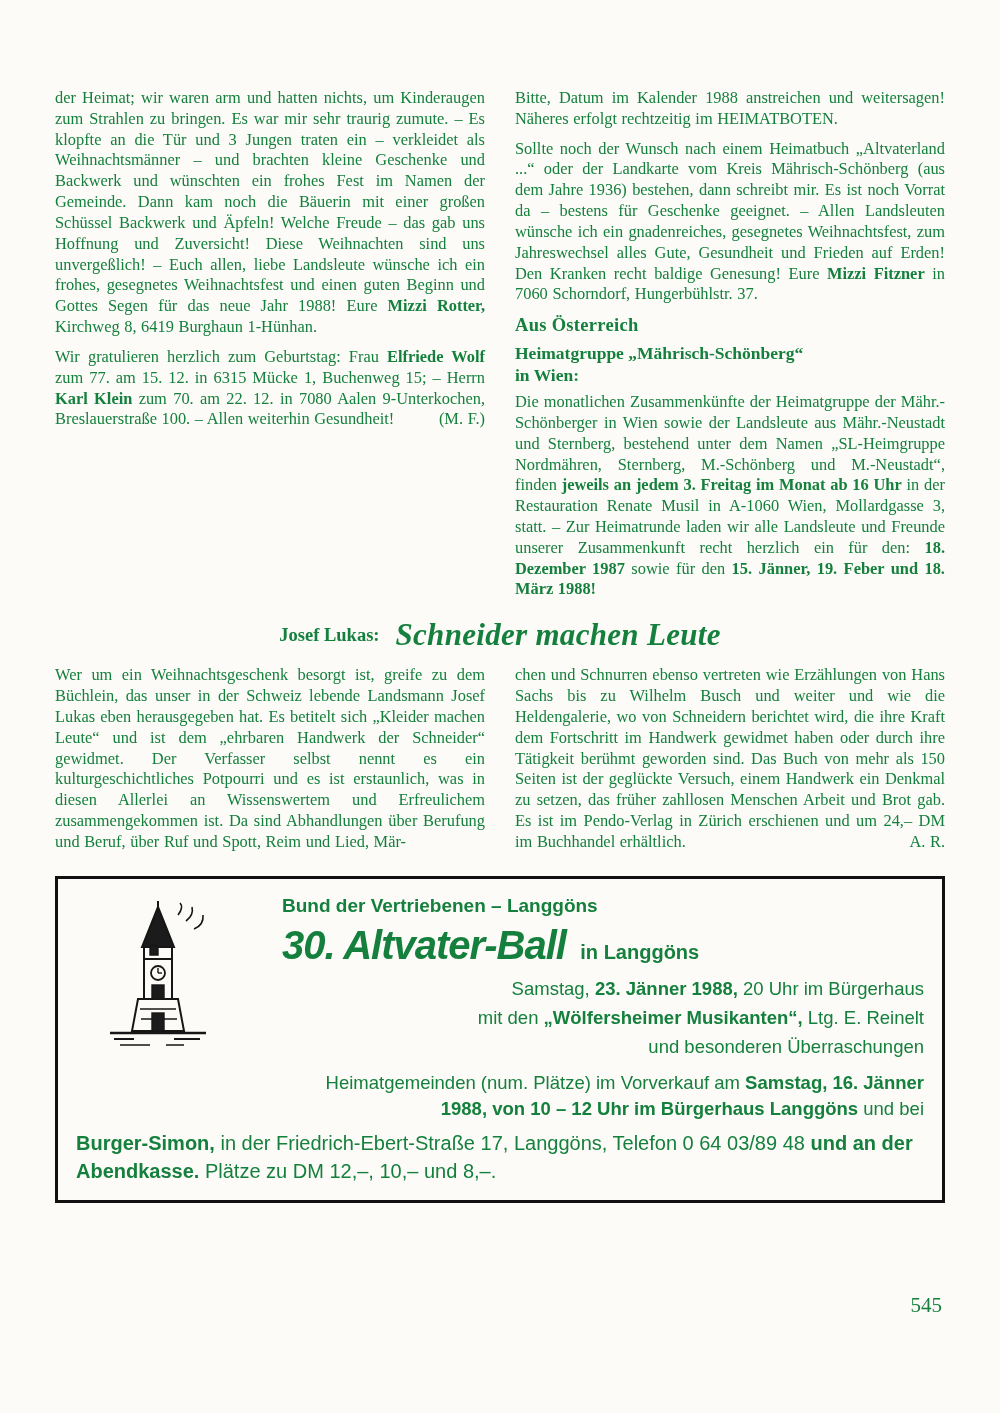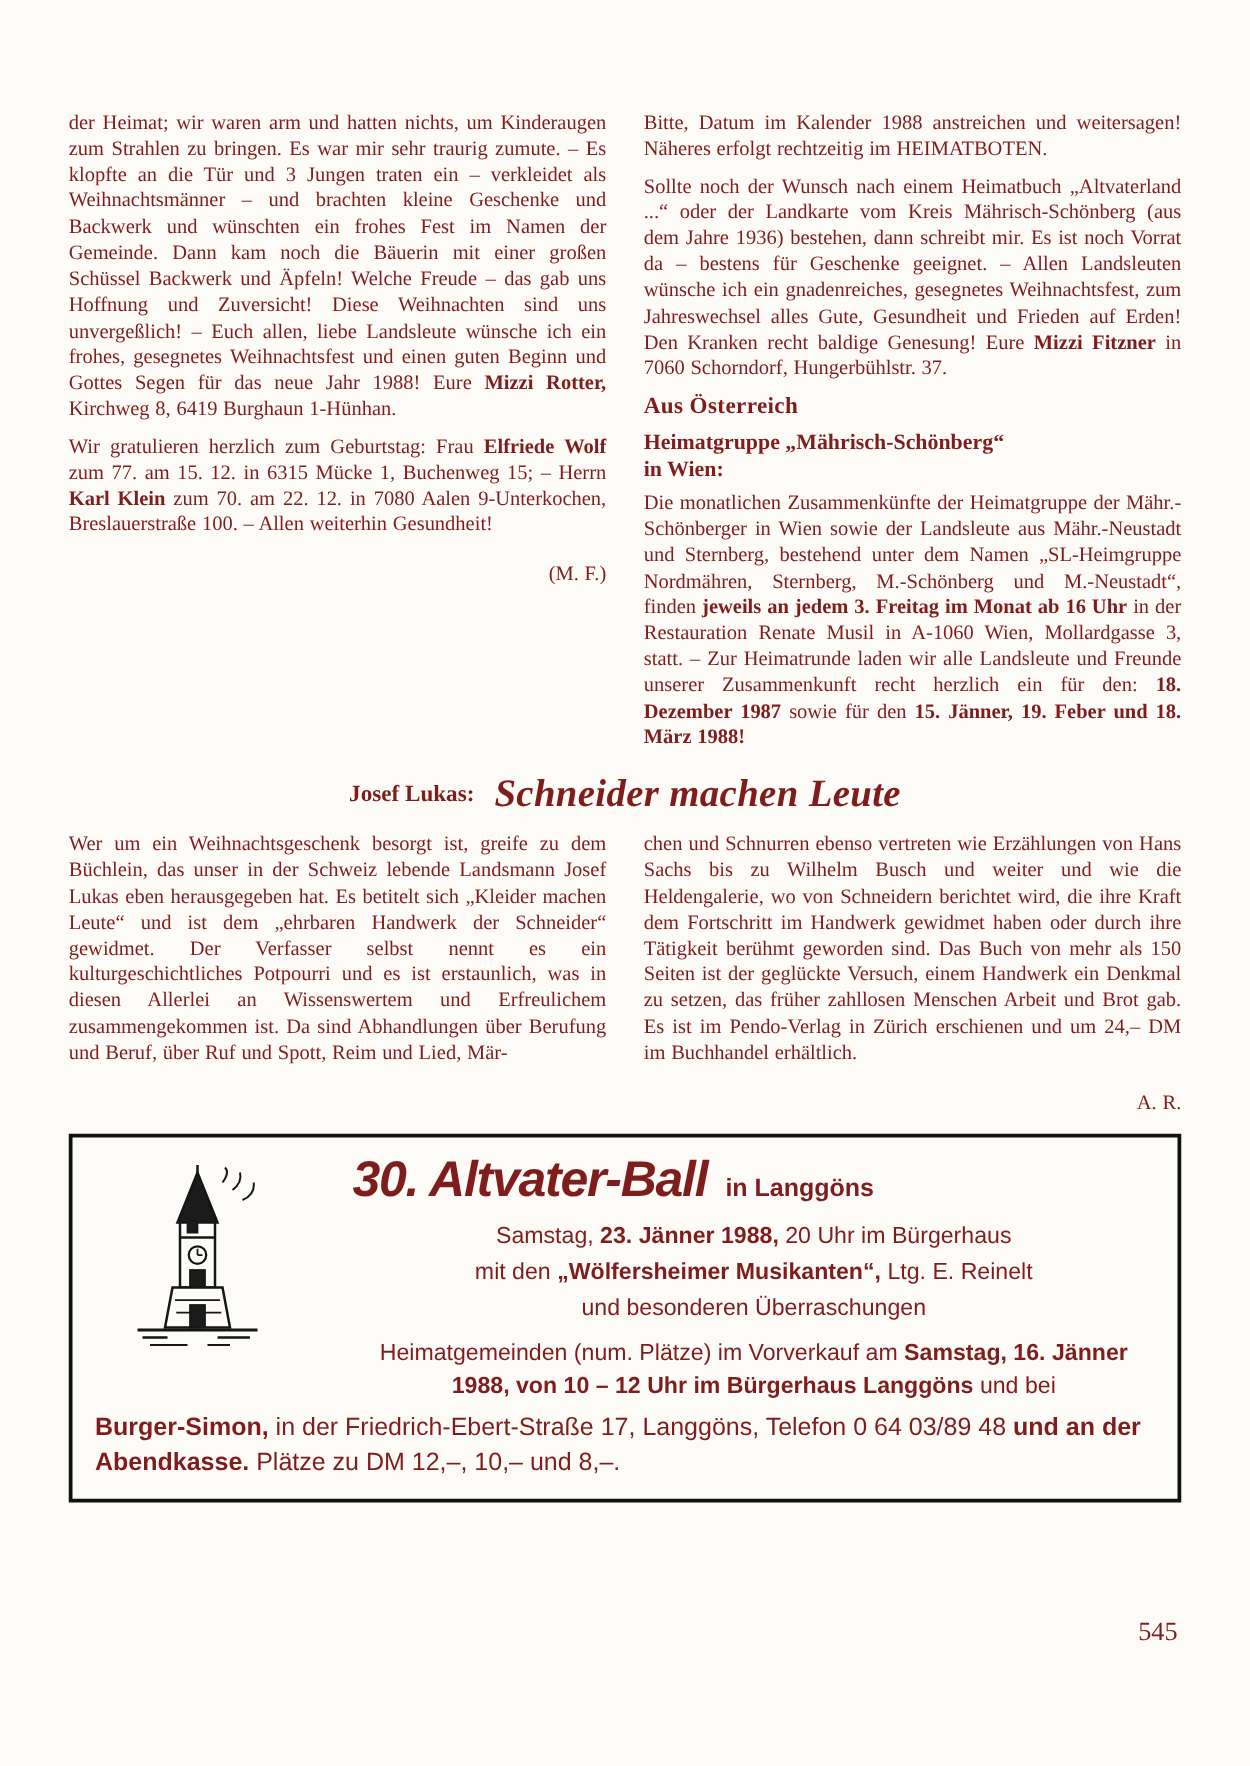--- a/index.html
+++ b/index.html
@@ -1,21 +1,21 @@
 <!DOCTYPE html>
 <html><head>
 <meta charset="utf-8">
 <style>
   html,body { margin:0; padding:0; background:#d8d8d4; }
   .page {
     position:relative;
     width:1000px; height:1413px;
     margin:0 auto;
     background:#fcfbf7;
-    color:#7f1d1d;
+    color:#15803d;
     box-sizing:border-box;
     padding:88px 55px 0 55px;
     font-family:"Liberation Serif", serif;
     overflow:hidden;
   }
   .cols { display:flex; gap:30px; }
   .col { flex:1 1 0; min-width:0; }
   p.body-p {
     font-size:16.4px; line-height:1.27;
     text-align:justify;
@@ -25,41 +25,41 @@
   .b { font-weight:bold; }
   h3.col-head {
     font-size:18.5px; font-weight:bold;
     margin:10px 0 7px 0;
     letter-spacing:0.3px;
   }
   .group-head {
     font-size:17.5px; font-weight:bold; line-height:1.25;
     margin:6px 0 5px 0;
   }
-  .sig { float:right;margin-top:40px; }
+  .sig { float:right; }
   .feature-head {
     text-align:center;
     margin:8px 0 12px 0;
   }
   .feature-author { font-size:18.5px; font-weight:bold; margin-right:16px; vertical-align:4px; }
   .feature-title  { font-size:31px; font-weight:bold; font-style:italic; letter-spacing:0.3px; }
   .ad-box {
     margin-top:14px;
     border:3px solid #111;
     padding:12px 18px 14px 18px;
     font-family:"Liberation Sans", sans-serif;
   }
   .ad-row { display:flex; gap:38px; }
   .tower { flex:0 0 140px; padding-left:28px; padding-top:10px; }
   .ad-main { flex:1 1 auto; min-width:0; }
   .ad-org { font-size:19px; font-weight:bold; margin:4px 0 6px 0; }
   .ad-title-row { margin:0 0 8px 0; }
   .ad-title { font-size:40px; font-weight:bold; font-style:italic; letter-spacing:-1px; }
   .ad-suffix { font-size:20px; font-weight:bold; margin-left:10px; }
-  p.ad-line { font-size:18.5px; line-height:1.42; margin:0 0 3px 0; text-align:center; }
+  p.ad-line { font-size:18.5px; line-height:1.42; margin:0 0 3px 0; text-align:right; }
   p.tickets { margin-top:9px; }
   p.ad-address { font-size:20px; line-height:1.42; margin:4px 0 0 0; }
   .page-number {
     position:absolute; top:1293px; right:58px;
     font-size:21px; font-family:"Liberation Serif", serif;
   }
 </style>
 </head>
 <body>
 
@@ -121,20 +121,21 @@
             <line x1="37" y1="118" x2="73" y2="118" stroke-width="1.4"></line>
             <rect x="48" y="112" width="12" height="18" fill="#1b1b1b" stroke-width="1.4"></rect>
 
             <line x1="6" y1="132" x2="102" y2="132" stroke-width="2.4"></line>
             <path d="M10 138 h20 M70 138 h26" stroke-width="2"></path>
             <path d="M16 144 h30 M62 144 h18" stroke-width="1.6"></path>
           </g>
         </svg>
       </div>
       <div class="ad-main">
+        <div class="ad-org">Bund der Vertriebenen – Langgöns</div>
         <div class="ad-title-row">
           <span class="ad-title">30. Altvater-Ball</span>
           <span class="ad-suffix">in Langgöns</span>
         </div>
         <p class="ad-line"><span>Samstag, </span><span class="b">23. Jänner 1988,</span><span> 20 Uhr im Bürgerhaus</span></p>
         <p class="ad-line"><span>mit den </span><span class="b">„Wölfersheimer Musikanten“,</span><span> Ltg. E. Reinelt</span></p>
         <p class="ad-line">und besonderen Überraschungen</p>
         <p class="ad-line tickets"><span>Heimatgemeinden (num. Plätze) im Vorverkauf am </span><span class="b">Samstag, 16. Jänner 1988, von 10 – 12 Uhr im Bürgerhaus Langgöns</span><span> und bei</span></p>
       </div>
     </div>

